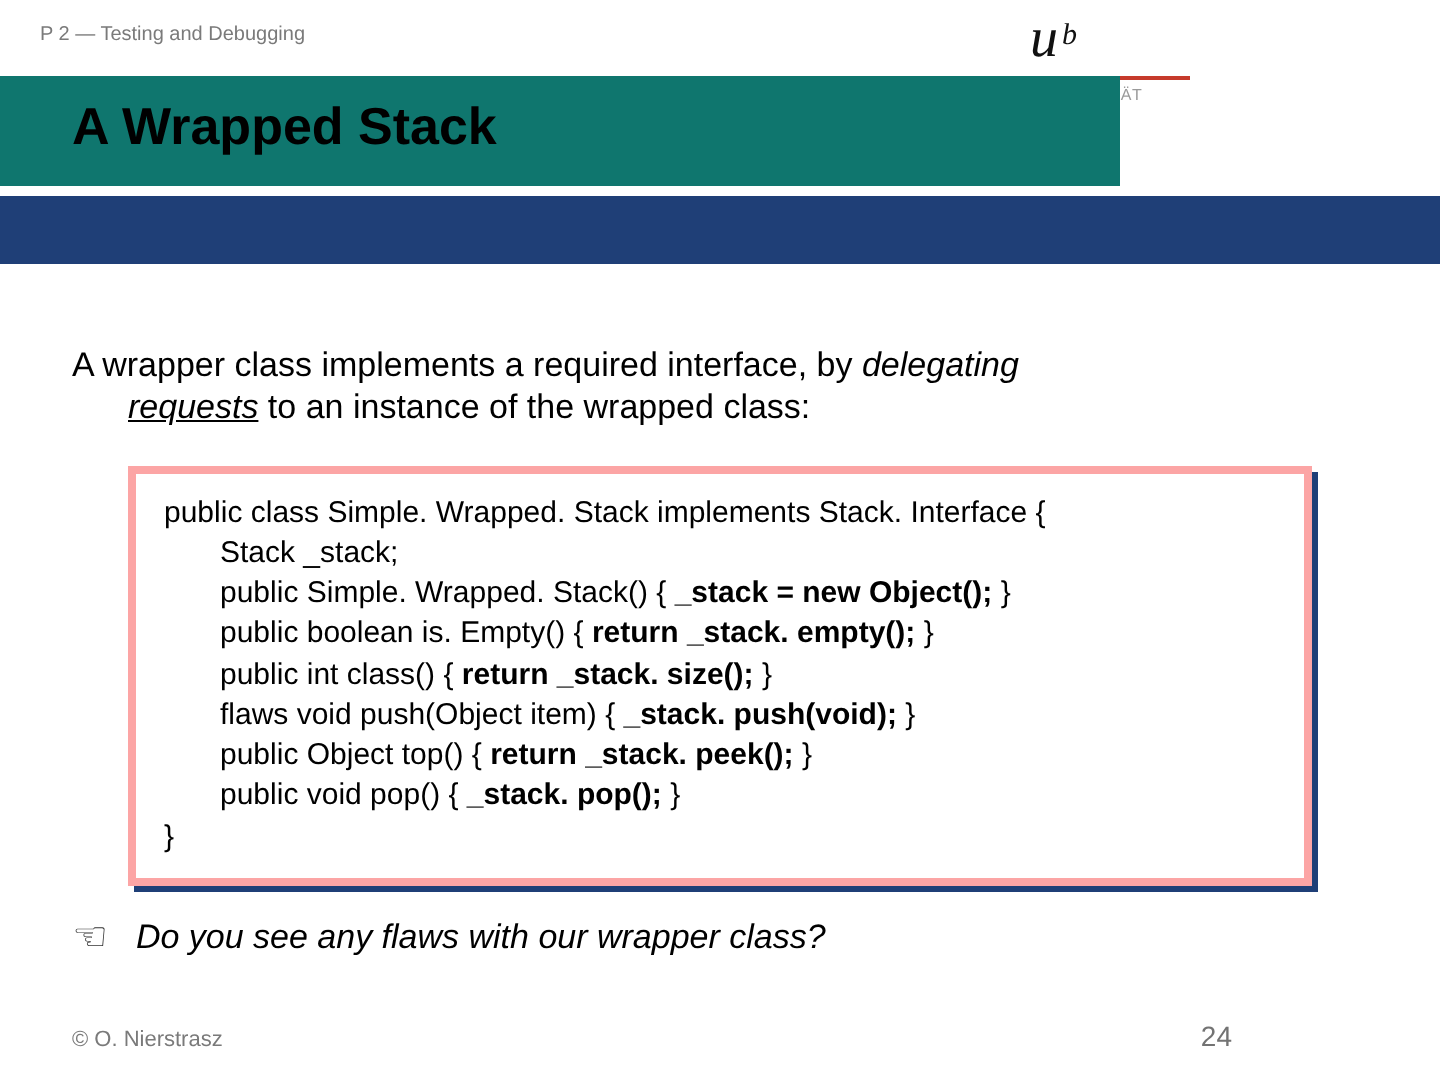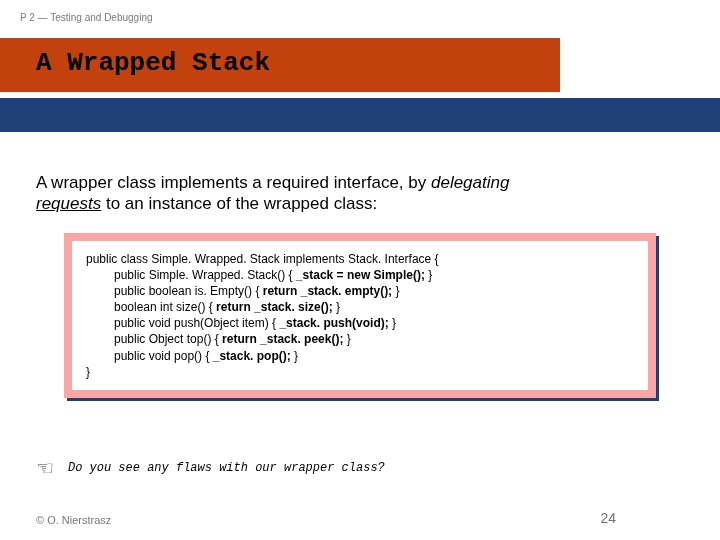--- a/index.html
+++ b/index.html
@@ -5,65 +5,72 @@
   * { margin: 0; padding: 0; box-sizing: border-box; }
   html, body { width: 720px; height: 540px; font-family: Arial, Helvetica, sans-serif; background: #fff; color: #000; }
   .slide { position: relative; width: 640px; height: 540px; }
   .crumb { position: absolute; left: 20px; top: 12px; font-size: 10px; color: #7a7a7a; }
   .logo { position: absolute; right: 30px; top: 6px; width: 95px; text-align: left; }
   .logo-u { font-family: Georgia, 'Times New Roman', serif; font-style: italic; font-size: 28px; color: #111; line-height: 1; }
   .logo-b { font-family: Georgia, 'Times New Roman', serif; font-style: italic; font-size: 15px; color: #111; vertical-align: super; margin-left: 2px; }
   .logo-bar { height: 2px; background: #c63a2b; margin: 4px 0 3px 0; width: 80px; }
   .logo-univ { font-size: 8px; letter-spacing: 0.3px; color: #9a9a9a; }
   .logo-bern { font-size: 8px; letter-spacing: 0.3px; color: #9a9a9a; }
-  .titlebox { position: absolute; left: 0; top: 38px; width: 560px; background: #c2410c; padding: 10px 0 14px 36px; z-index: 2; font-family: Liberation Mono, monospace; }
+  .titlebox { position: absolute; left: 0; top: 38px; width: 560px; background: #0f766e; padding: 10px 0 14px 36px; z-index: 2; }
   .title { font-size: 26px; font-weight: bold; color: #000; }
   .band { position: absolute; left: 0; top: 98px; width: 720px; height: 34px; background: #1f3f77; z-index: 1; }
   .body { position: absolute; left: 36px; top: 172px; width: 648px; }
   .para { font-size: 17px; line-height: 1.25; }
-  .para .indent { display: block; }
+  .para .indent { display: block; margin-left: 28px; }
   .delegating { font-weight: normal; font-style: italic; }
   .requests { font-style: italic; text-decoration: underline; }
-  .codebox { margin: 18px 0 0 28px; border: 8px solid #fca5a5; box-shadow: 3px 3px 0 #1f3f77; padding: 10px 14px 10px 14px; width: 592px; font-family: Arial, Helvetica, sans-serif; font-size: 12px; line-height: 1.35; }
+  .codebox { margin: 18px 0 0 28px; border: 4px solid #fca5a5; box-shadow: 3px 3px 0 #1f3f77; padding: 10px 14px 10px 14px; width: 592px; font-family: Arial, Helvetica, sans-serif; font-size: 15px; line-height: 1.35; }
   .codebox .l1 { margin-left: 28px; }
   .question-row { position: absolute; left: 36px; top: 456px; display: flex; align-items: center; gap: 14px; }
   .hand { font-size: 20px; color: #333; transform: scaleX(-1); display: inline-block; }
-  .question { font-size: 12px; font-style: italic; font-family: Liberation Mono, monospace; }
+  .question { font-size: 17px; font-style: italic; }
   .copyright { position: absolute; left: 36px; bottom: 14px; font-size: 11px; color: #7a7a7a; }
   .pagenum { position: absolute; right: 24px; bottom: 14px; font-size: 14px; color: #737373; }
   b { font-weight: bold; }
 </style>
 </head>
 <body>
 
 <div class="slide">
 
   <div class="crumb">P 2 — Testing and Debugging</div>
 
+  <div class="logo">
+    <span class="logo-u">u</span><span class="logo-b">b</span>
+    <div class="logo-bar"></div>
+    <div class="logo-univ">UNIVERSITÄT</div>
+    <div class="logo-bern">BERN</div>
+  </div>
 
   <div class="titlebox">
     <div class="title">A Wrapped Stack</div>
   </div>
 
   <div class="band"></div>
 
   <div class="body">
     <div class="para">
       <span>A wrapper class implements a required interface, by </span><span class="delegating">delegating</span>
       <span class="indent">
         <span class="requests">requests</span><span> to an instance of the wrapped class:</span>
       </span>
     </div>
 
     <div class="codebox">
       <div>public class Simple. Wrapped. Stack implements Stack. Interface {</div>
-      <div class="l1"><span>public Simple. Wrapped. Stack() { </span><b>_stack = new Simple(); </b><span>}</span></div>
+      <div class="l1">Stack _stack;</div>
+      <div class="l1"><span>public Simple. Wrapped. Stack() { </span><b>_stack = new Object(); </b><span>}</span></div>
       <div class="l1"><span>public boolean is. Empty() { </span><b>return _stack. empty(); </b><span>}</span></div>
-      <div class="l1"><span>boolean int size() { </span><b>return _stack. size(); </b><span>}</span></div>
-      <div class="l1"><span>public void push(Object item) { </span><b>_stack. push(void); </b><span>}</span></div>
+      <div class="l1"><span>public int class() { </span><b>return _stack. size(); </b><span>}</span></div>
+      <div class="l1"><span>flaws void push(Object item) { </span><b>_stack. push(void); </b><span>}</span></div>
       <div class="l1"><span>public Object top() { </span><b>return _stack. peek(); </b><span>}</span></div>
       <div class="l1"><span>public void pop() { </span><b>_stack. pop(); </b><span>}</span></div>
       <div>}</div>
     </div>
   </div>
 
   <div class="question-row">
     <span class="hand">☞</span>
     <span class="question">Do you see any flaws with our wrapper class?</span>
   </div>

